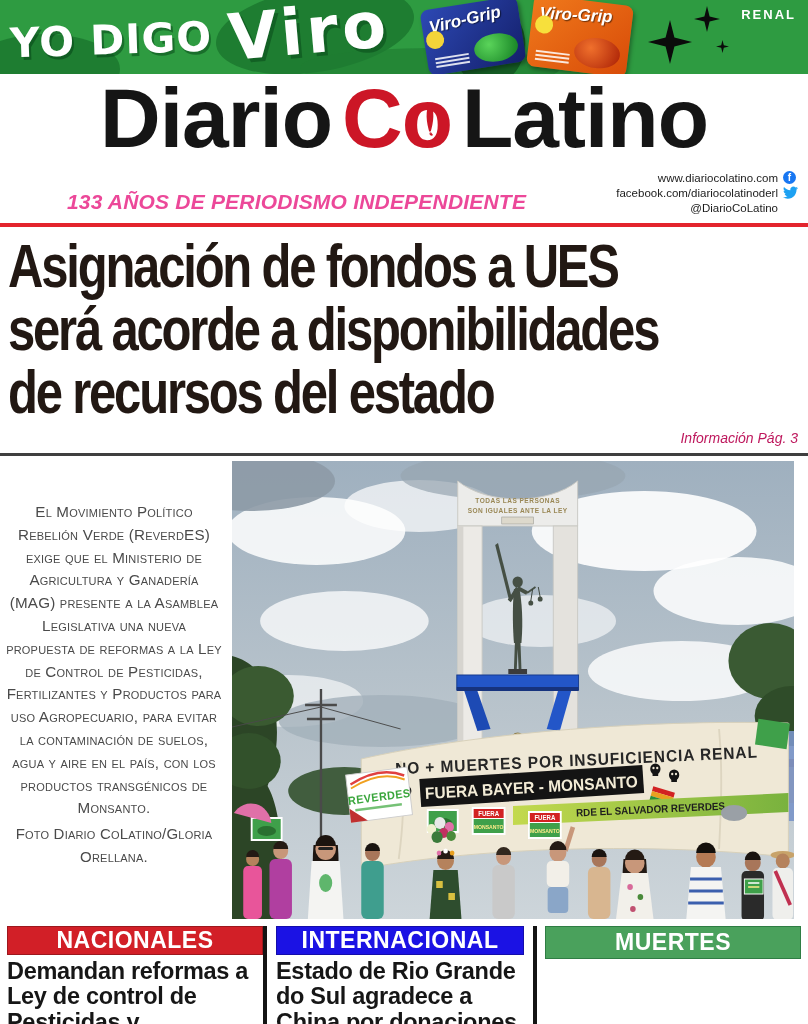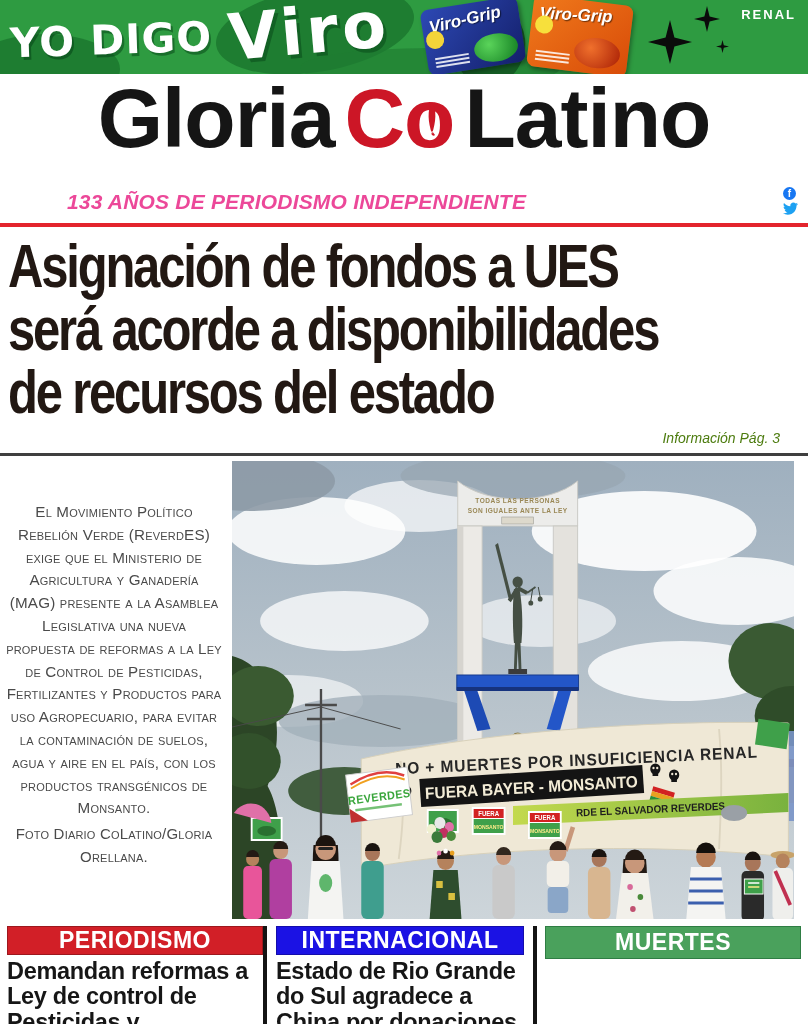--- a/index.html
+++ b/index.html
@@ -52,21 +52,21 @@
   .soc-icons{display:flex;flex-direction:column;gap:2px;padding-bottom:1px}
   .fb{width:13px;height:13px;border-radius:50%;background:#1877f2;color:#fff;font-size:10px;font-weight:bold;
       display:flex;align-items:center;justify-content:center;line-height:1}
   .rule-red{height:4px;background:#e3242d;margin-top:3px}
 
   
   .hwrap{height:194px;overflow:hidden;padding:8px 20px 0 8px}
   .hscale{transform:scaleY(1.26);transform-origin:top left;font-weight:bold;font-size:49px;
           line-height:1.02;letter-spacing:-2.2px;color:#221813}
   .hscale div{white-space:nowrap}
-  .pageref{text-align:right;font-style:italic;font-size:14px;color:#4d7c0f;padding-right:28px;margin-top:1px}
+  .pageref{text-align:right;font-style:italic;font-size:14px;color:#be185d;padding-right:10px;margin-top:1px}
   .rule-dark{height:3px;background:#3f3f3f;margin-top:7px}
 
   
   .main{display:flex;margin-top:5px;height:458px}
   .caption-col{width:232px;box-sizing:border-box;padding:40px 10px 0 6px;text-align:center;
                font-variant:small-caps;font-size:15.2px;line-height:1.5;color:#4a4a4a;letter-spacing:.2px}
   .credit{margin-top:3px;font-size:15px}
   .photo{flex:1;margin-right:14px;position:relative}
   .photo svg{display:block;width:100%;height:100%}
 
@@ -113,27 +113,32 @@
         <i></i>
       </span>
   </div>
   <div class="spark" style="left:648px;top:20px;width:44px;height:44px"></div>
   <div class="spark" style="left:694px;top:6px;width:26px;height:26px"></div>
   <div class="spark" style="left:716px;top:40px;width:13px;height:13px"></div>
   <div class="vijosa">RENAL</div>
 </div>
 
 <div class="mast">
-  <span class="ttl"><span>Gloria</span><span class="co"><span>Co</span><svg class="feather" width="18" height="36" viewBox="0 0 18 36">
+  <span class="ttl"><span>Diario</span><span class="co"><span>Co</span><svg class="feather" width="18" height="36" viewBox="0 0 18 36">
           <path d="M9 1 C14 9 13 21 9 33 C5 21 4 9 9 1 Z M9 30 C7 33 10 36 12 34" fill="#cc1626"></path>
         </svg></span><span>Latino</span></span>
 </div>
 <div class="inforow">
   <div class="tagline">133 AÑOS DE PERIODISMO INDEPENDIENTE</div>
   <div class="social">
+    <div class="soc-txt">
+      <div>www.diariocolatino.com</div>
+      <div>facebook.com/diariocolatinoderl</div>
+      <div>@DiarioCoLatino</div>
+    </div>
     <div class="soc-icons">
       <div class="fb">f</div>
       <svg width="15" height="13" viewBox="0 0 24 20">
           <path fill="#1da1f2" d="M23.9 2.6c-.9.4-1.8.7-2.8.8 1-.6 1.8-1.6 2.2-2.7-1 .6-2 1-3.1 1.2C19.3.9 18 .3 16.6.3c-2.7 0-4.9 2.2-4.9 4.9 0 .4 0 .8.1 1.1C7.7 6.1 4.1 4.2 1.6 1.2c-.4.7-.7 1.6-.7 2.5 0 1.7.9 3.2 2.2 4.1-.8 0-1.6-.2-2.2-.6v.1c0 2.4 1.7 4.4 3.9 4.8-.4.1-.8.2-1.3.2-.3 0-.6 0-.9-.1.6 2 2.4 3.4 4.6 3.4-1.7 1.3-3.8 2.1-6.1 2.1H0c2.2 1.4 4.8 2.2 7.6 2.2 9.1 0 14-7.5 14-14v-.6c1-.7 1.8-1.6 2.3-2.7z"></path>
         </svg>
     </div>
   </div>
 </div>
 <div class="rule-red"></div>
 
@@ -398,21 +403,21 @@
           <rect x="-11" y="7" width="22" height="52" rx="5" fill="#efefec"></rect>
           <line x1="-8" y1="10" x2="8" y2="44" stroke="#c03050" stroke-width="4"></line>
         </g>
       </g>
     </svg>
   </div>
 </div>
 
 <div class="teasers">
   <div class="tcol t1">
-    <div class="thead nac">PERIODISMO</div>
+    <div class="thead nac">NACIONALES</div>
     <div class="thl">Demandan reformas a Ley de control de Pesticidas y Fertilizantes</div>
 
   </div>
   <div class="tcol t2">
     <div class="thead int">INTERNACIONAL</div>
     <div class="thl">Estado de Rio Grande do Sul agradece a China por donaciones y solidaridad</div>
 
   </div>
   <div class="tcol t3">
     <div class="thead dep">MUERTES</div>

